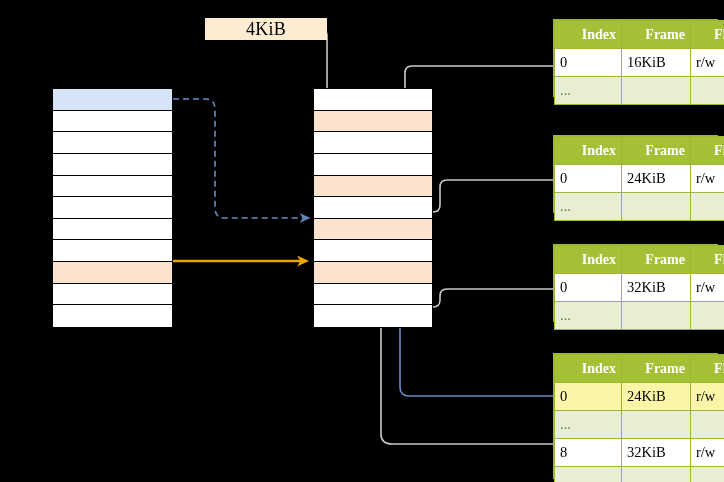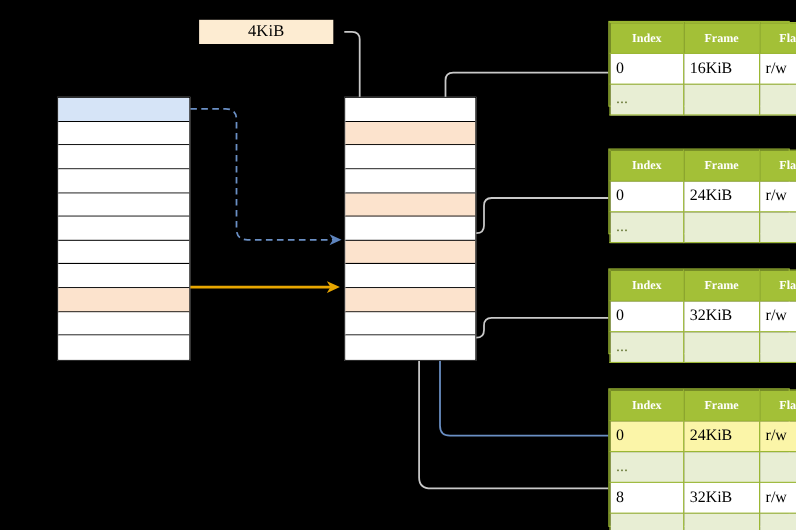--- a/index.html
+++ b/index.html
@@ -11,28 +11,28 @@
   
   .memcol{position:absolute;border:1px solid #000;box-sizing:border-box;background:#fff;}
   .memrow{box-sizing:border-box;border-bottom:1px solid #000;background:#fff;}
   .memrow:last-child{border-bottom:none;}
   .memrow.blue{background:#d6e4f7;}
   .memrow.peach{background:#fce3cd;}
 
   
   .kib-label{position:absolute;background:#fdecd2;box-sizing:border-box;
        display:flex;align-items:center;justify-content:center;
-       font-size:15px;color:#000;letter-spacing:.2px;}
+       font-size:18px;color:#000;letter-spacing:.2px;margin-left:24px;}
 
   
   .ptable{position:absolute;border:1px solid #9bb733;box-sizing:border-box;
        border-collapse:collapse;}
   .ptable table{border-collapse:collapse;width:100%;height:100%;table-layout:fixed;}
-  .ptable th{background:#a3c037;color:#fff;font-weight:bold;font-size:11px;
-       text-align:center;padding:1px 5px;border:1px solid #9bb733;height:25px;
+  .ptable th{background:#a3c037;color:#fff;font-weight:bold;font-size:14px;
+       text-align:right;padding:1px 5px;border:1px solid #9bb733;height:25px;
        font-family:"Liberation Serif",serif;}
   .ptable td{background:#fff;color:#000;font-size:14.5px;text-align:left;
        padding:1px 5px;border:1px solid #9bb733;height:25px;
        font-family:"Liberation Serif",serif;}
   .ptable tr.alt td{background:#e8eed4;color:#6b7a3a;}
   .ptable td.hl{background:#fbf5a8;}
   .col-i{width:56px;}
   .col-f{width:58px;}
   .col-g{width:50px;}
 </style>

